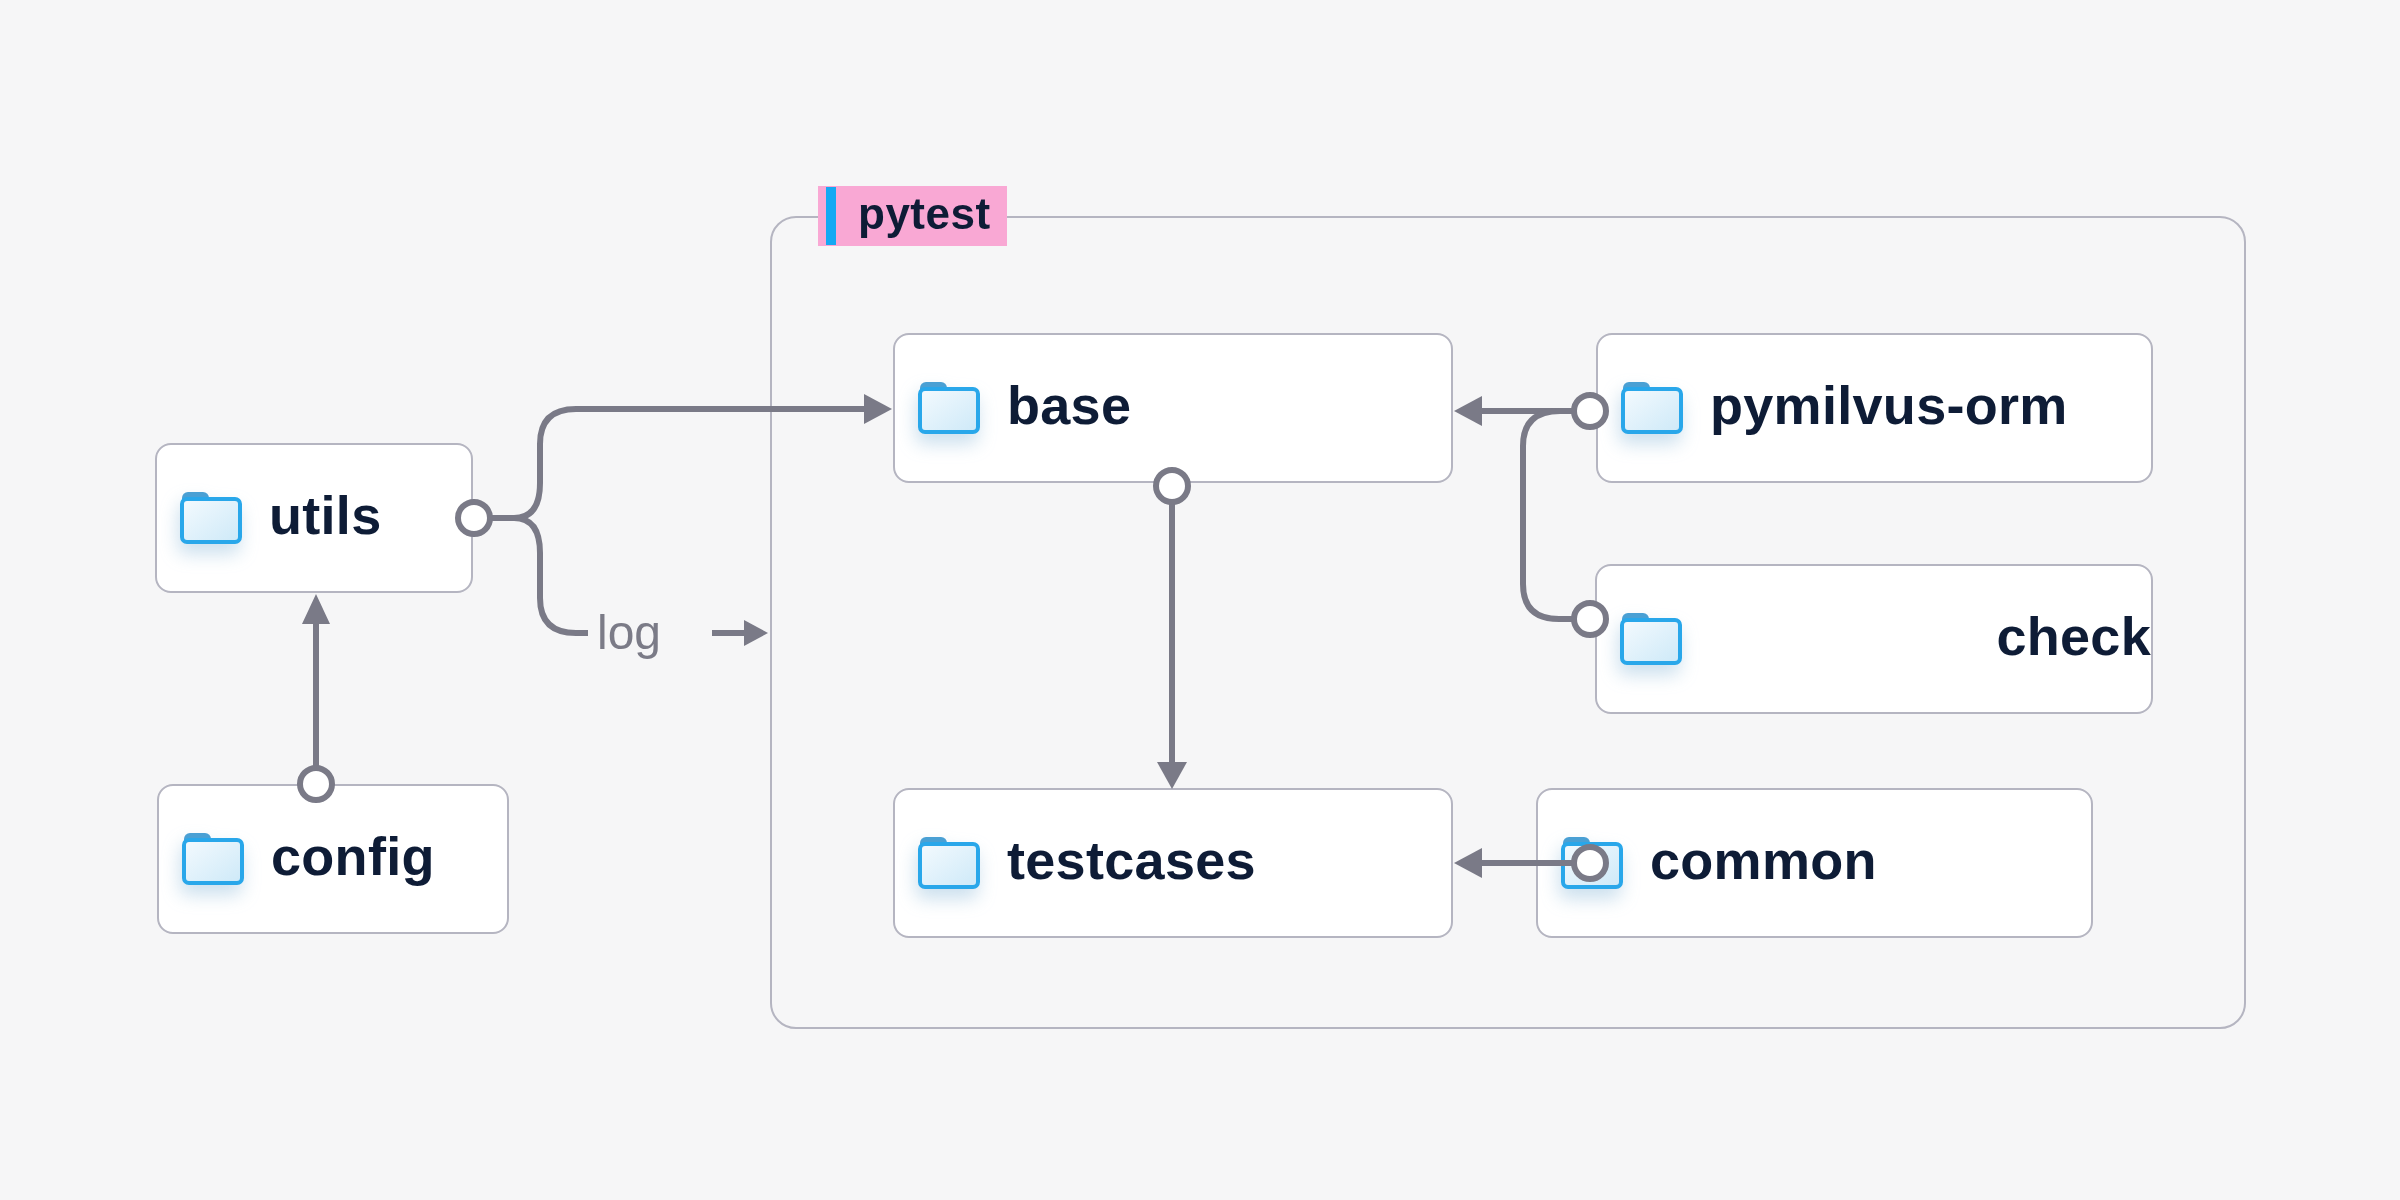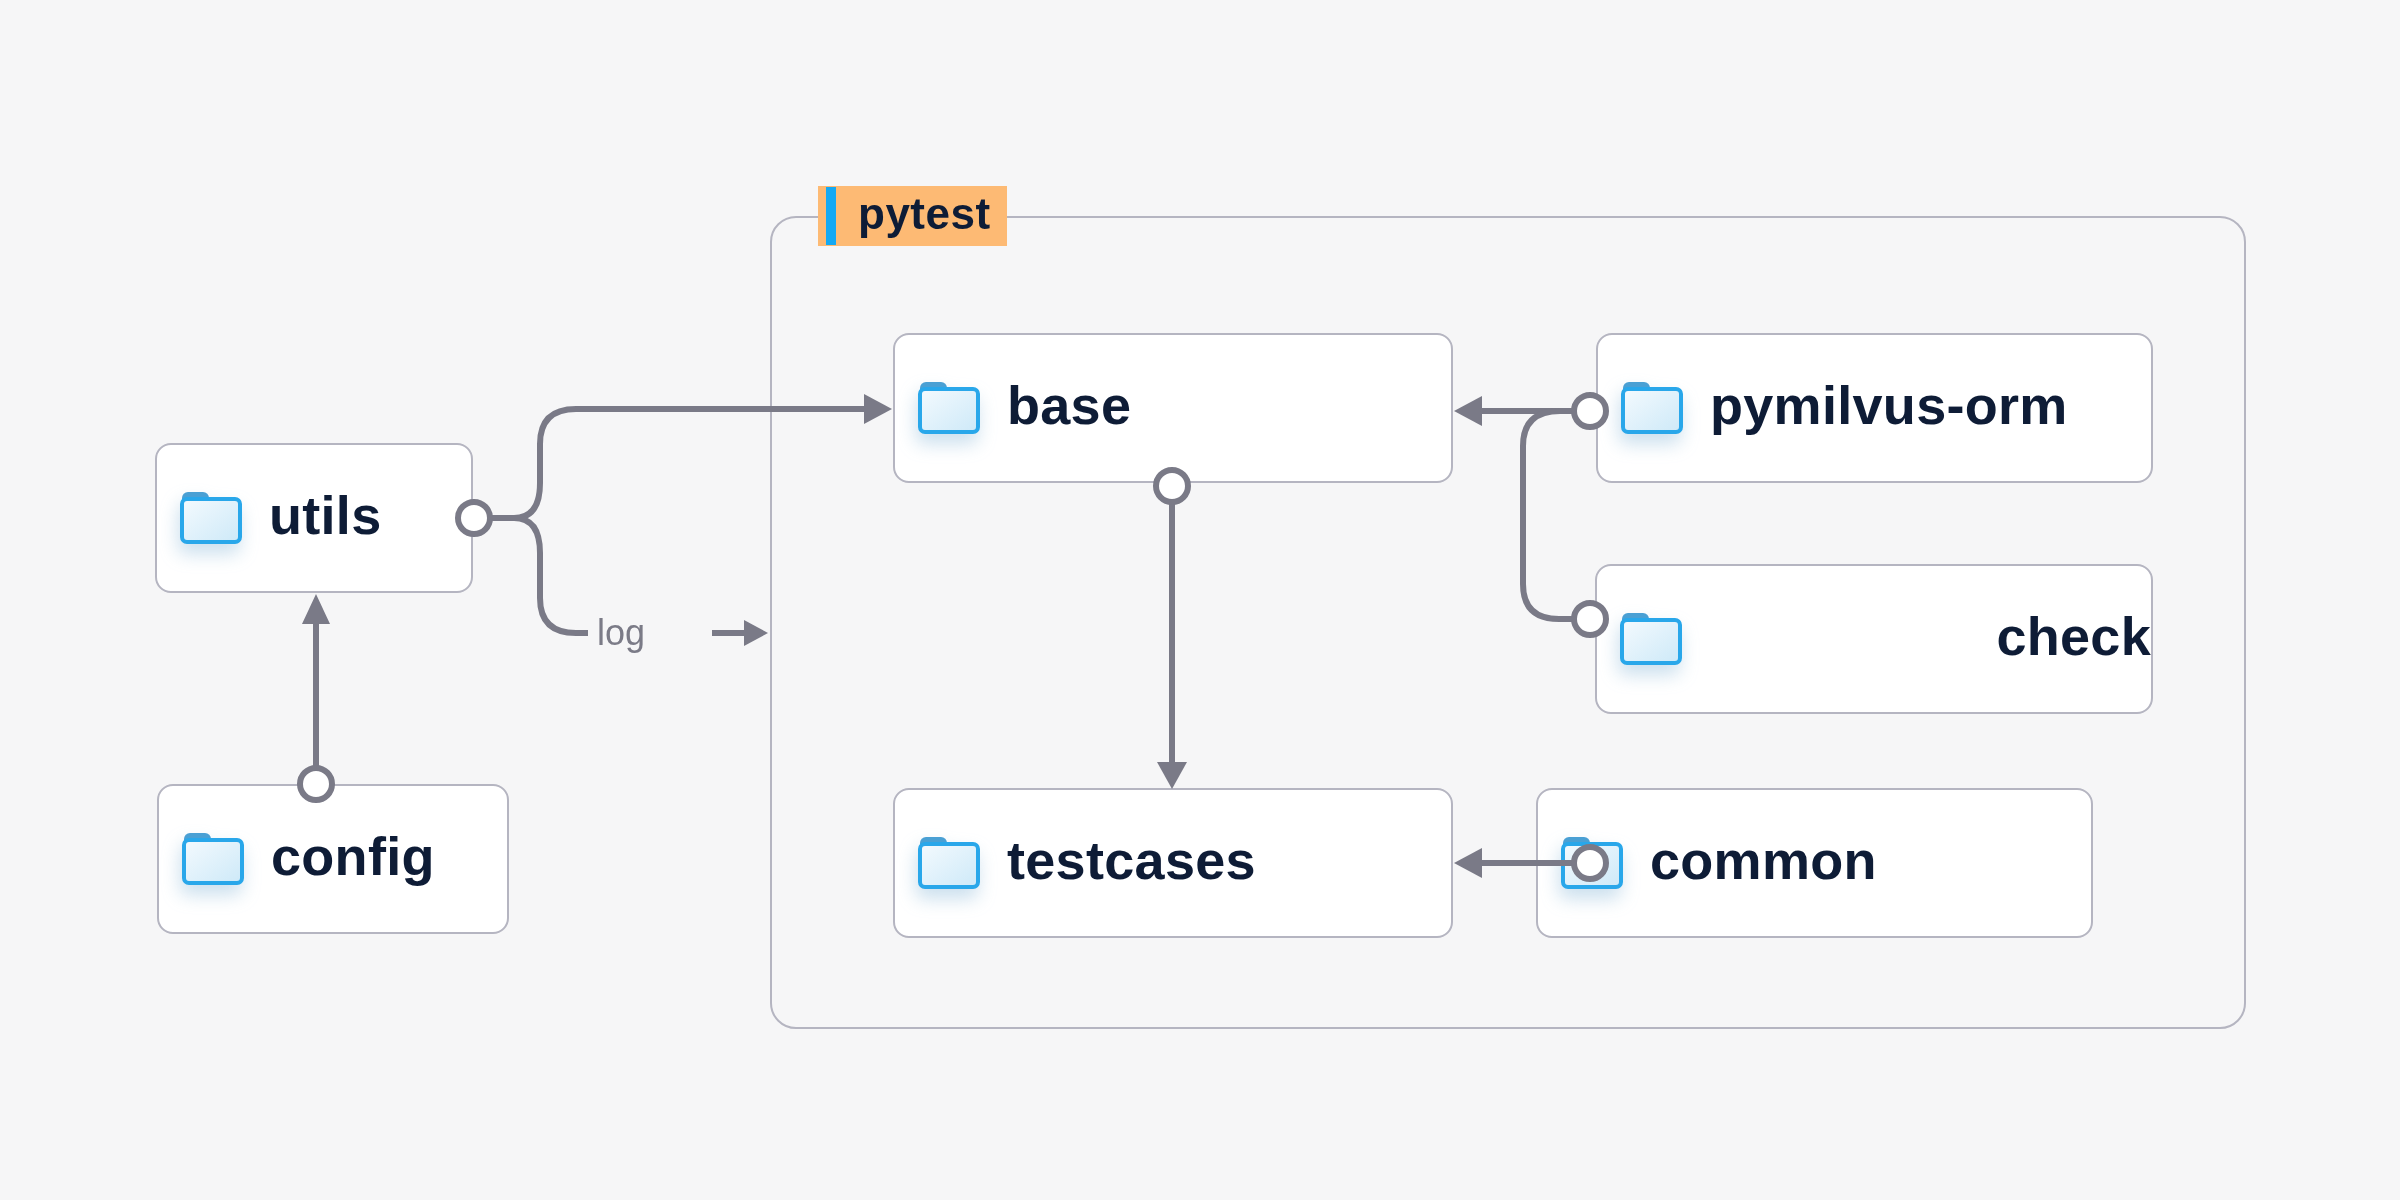--- a/index.html
+++ b/index.html
@@ -12,21 +12,21 @@
 
   
   .group-box{
     position:absolute;left:770px;top:216px;width:1476px;height:813px;
     border:2px solid #b5b5c1;border-radius:26px;background:transparent;
     box-sizing:border-box;z-index:1;
   }
   .group-label{
     position:absolute;left:818px;top:186px;height:60px;
     display:flex;align-items:center;gap:22px;
-    background:#fdba74;padding:0 16px 0 8px;z-index:5;
+    background:#f9a8d4;padding:0 16px 0 8px;z-index:5;
   }
   .group-label .bar{width:10px;height:58px;background:#14a9f3;}
   .group-label .txt{
     font-size:44px;font-weight:700;color:#0e1c36;letter-spacing:0.5px;line-height:1;
     padding-bottom:4px;
   }
 
   
   .node{
     position:absolute;height:150px;background:#ffffff;
@@ -48,21 +48,21 @@
   #node-testcases{left:893px;top:788px;width:560px;}
   #node-common   {left:1536px;top:788px;width:557px;}
 
   
   #wires{position:absolute;left:0;top:0;width:2400px;height:1200px;z-index:3;pointer-events:none;}
 
   
   .edge-label{
     position:absolute;left:591px;top:604px;height:58px;
     display:flex;align-items:center;background:#f6f6f7;padding:0 6px;
-    font-size:36px;font-weight:500;color:#7b7b87;z-index:4;line-height:1;
+    font-size:48px;font-weight:500;color:#7b7b87;z-index:4;line-height:1;
   }
 </style>
 </head>
 <body>
 
 <div id="stage">
 
   <div class="group-box"></div>
   <div class="group-label">
     <span class="bar"></span>

